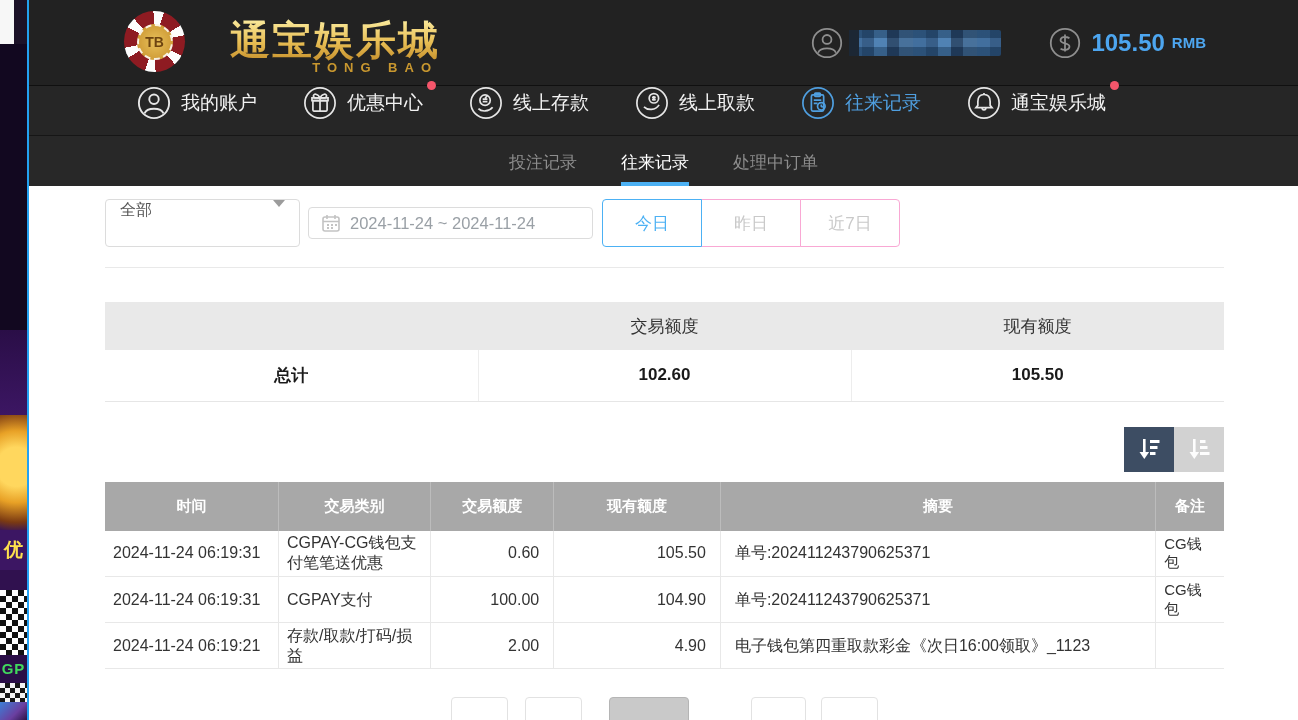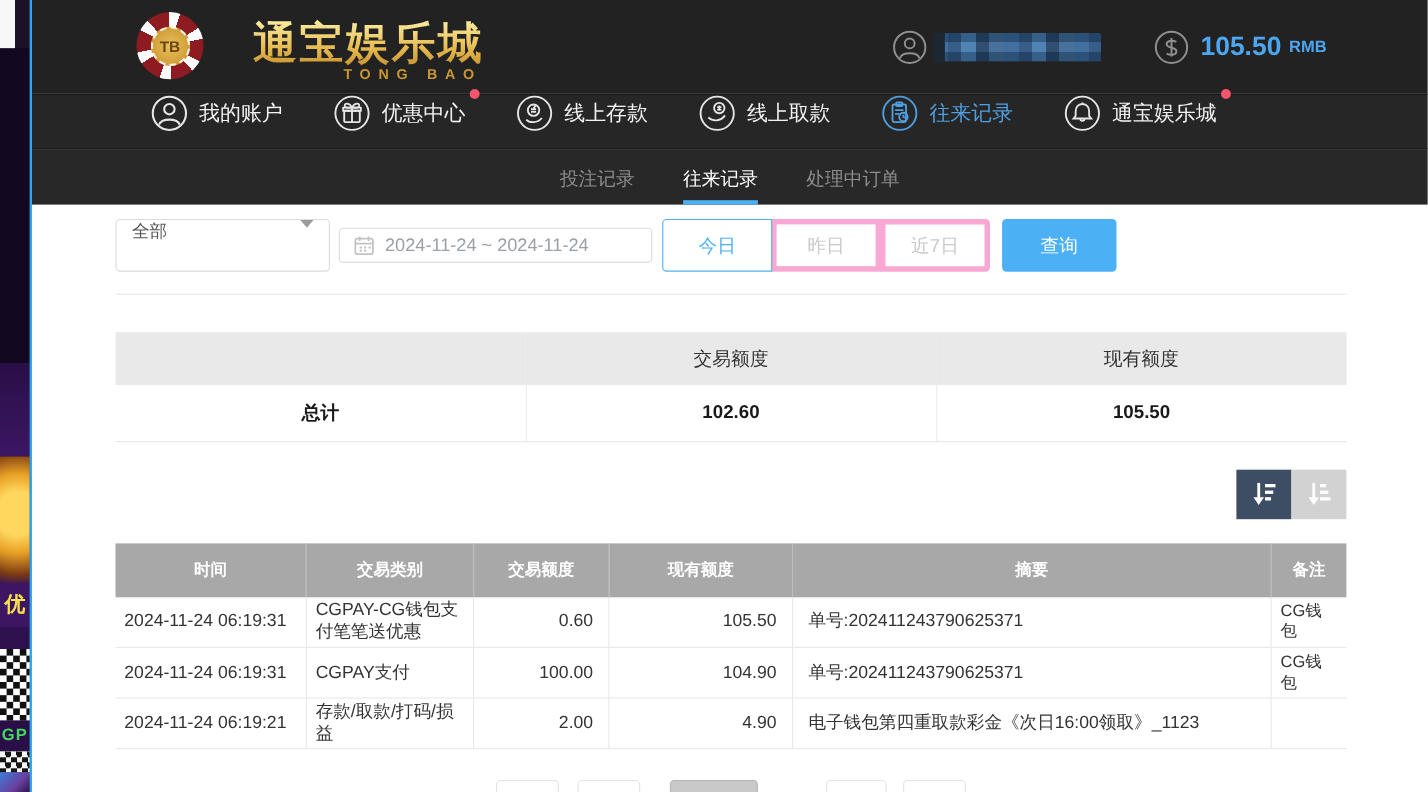--- a/index.html
+++ b/index.html
@@ -66,42 +66,42 @@
 
   
   .content { padding:0 74px 0 76px; }
   .filters { margin-top:13px; display:flex; align-items:center; height:48px; }
   .select { width:195px; height:48px; border:1px solid #dcdcdc; border-radius:4px; display:flex; align-items:flex-start; padding:0 14px; cursor:pointer; }
   .select .sel-txt { font-size:16px; color:#555; flex:1; }
   .caret { width:0; height:0; border-left:6px solid transparent; border-right:6px solid transparent; border-top:7px solid #9c9c9c; }
   .datebox { width:285px; height:32px; border:1px solid #dcdcdc; border-radius:4px; display:flex; align-items:center; margin-left:8px; padding:0 12px; cursor:pointer; }
   .datebox .dt-txt { font-size:16.5px; color:#9aa0a6; margin-left:9px; white-space:nowrap; }
   .quick { display:flex; margin-left:9px; }
-  .qbtn { height:48px; width:100px; border:5px solid #f9a8d4; background:#fff; font-size:17px; color:#c9c9c9; cursor:pointer; margin-left:-1px; }
+  .qbtn { height:48px; width:100px; border:1px solid #f9a8d4; background:#fff; font-size:17px; color:#c9c9c9; cursor:pointer; margin-left:-1px; }
   .qbtn:first-child { border-radius:4px 0 0 4px; margin-left:0; }
   .qbtn:last-child { border-radius:0 4px 4px 0; }
   .qbtn.active { border:1px solid #4cb1f4; color:#4cb1f4; z-index:2; position:relative; }
   .searchbtn { margin-left:11px; width:104px; height:48px; background:#4cb1f4; border:none; border-radius:4px; color:#fff; font-size:17px; cursor:pointer; }
 
   .divider { margin-top:20px; border-top:1px solid #e9e9e9; }
 
   
   .sum-table { margin-top:34px; width:100%; border-collapse:collapse; table-layout:fixed; }
   .sum-table thead td { height:48px; background:#e9e9e9; font-size:17px; color:#333; text-align:center; }
   .sum-table tbody td { height:51px; background:#fff; font-size:17px; font-weight:bold; color:#1a1a1a; text-align:center; border-bottom:1px solid #e6e6e6; }
   .sum-table tbody td + td { border-left:1px solid #ededed; }
 
   
   .sortrow { margin-top:25px; display:flex; justify-content:flex-end; }
   .sortbtn { width:50px; height:45px; display:flex; align-items:center; justify-content:center; cursor:pointer; }
   .sort-desc { background:#3d4d63; color:#fff; }
   .sort-asc { background:#d2d2d2; color:#fdfdfd; }
 
   
-  .rec-table { margin-top:22px; width:100%; border-collapse:collapse; table-layout:fixed; }
+  .rec-table { margin-top:10px; width:100%; border-collapse:collapse; table-layout:fixed; }
   .rec-table thead td { height:49px; background:#a8a8a8; color:#fff; font-size:15px; font-weight:bold; text-align:center; border-right:1px solid #bcbcbc; }
   .rec-table thead td:last-child { border-right:none; }
   .rec-table tbody td { height:46px; font-size:16px; color:#333; border-bottom:1px solid #e8e8e8; border-right:1px solid #e8e8e8; padding:2px 8px; line-height:1.25; }
   .rec-table tbody td:last-child { border-right:none; font-size:15px; }
   .rec-table tbody tr td:nth-child(3), .rec-table tbody tr td:nth-child(4) { text-align:right; padding-right:14px; }
   .rec-table tbody tr td:nth-child(5) { padding-left:14px; }
 
   
   .pager { margin-top:28px; height:40px; display:flex; justify-content:center; }
   .pbtn { height:36px; background:#fff; border:1px solid #e2e2e2; border-radius:4px; }
@@ -256,21 +256,20 @@
             <path d="M6 12h2 M10 12h2 M14 12h2 M6 15h2 M10 15h2" stroke-width="1.8"></path>
           </svg>
         </span>
         <span class="dt-txt">2024-11-24 ~ 2024-11-24</span>
       </div>
       <div class="quick">
         <button class="qbtn active">今日</button>
         <button class="qbtn">昨日</button>
         <button class="qbtn">近7日</button>
       </div>
-      <button class="searchbtn">查询</button>
     </div>
 
     <div class="divider"></div>
 
     <table class="sum-table">
       <thead>
         <tr>
           <td></td>
           <td>交易额度</td>
           <td>现有额度</td>

